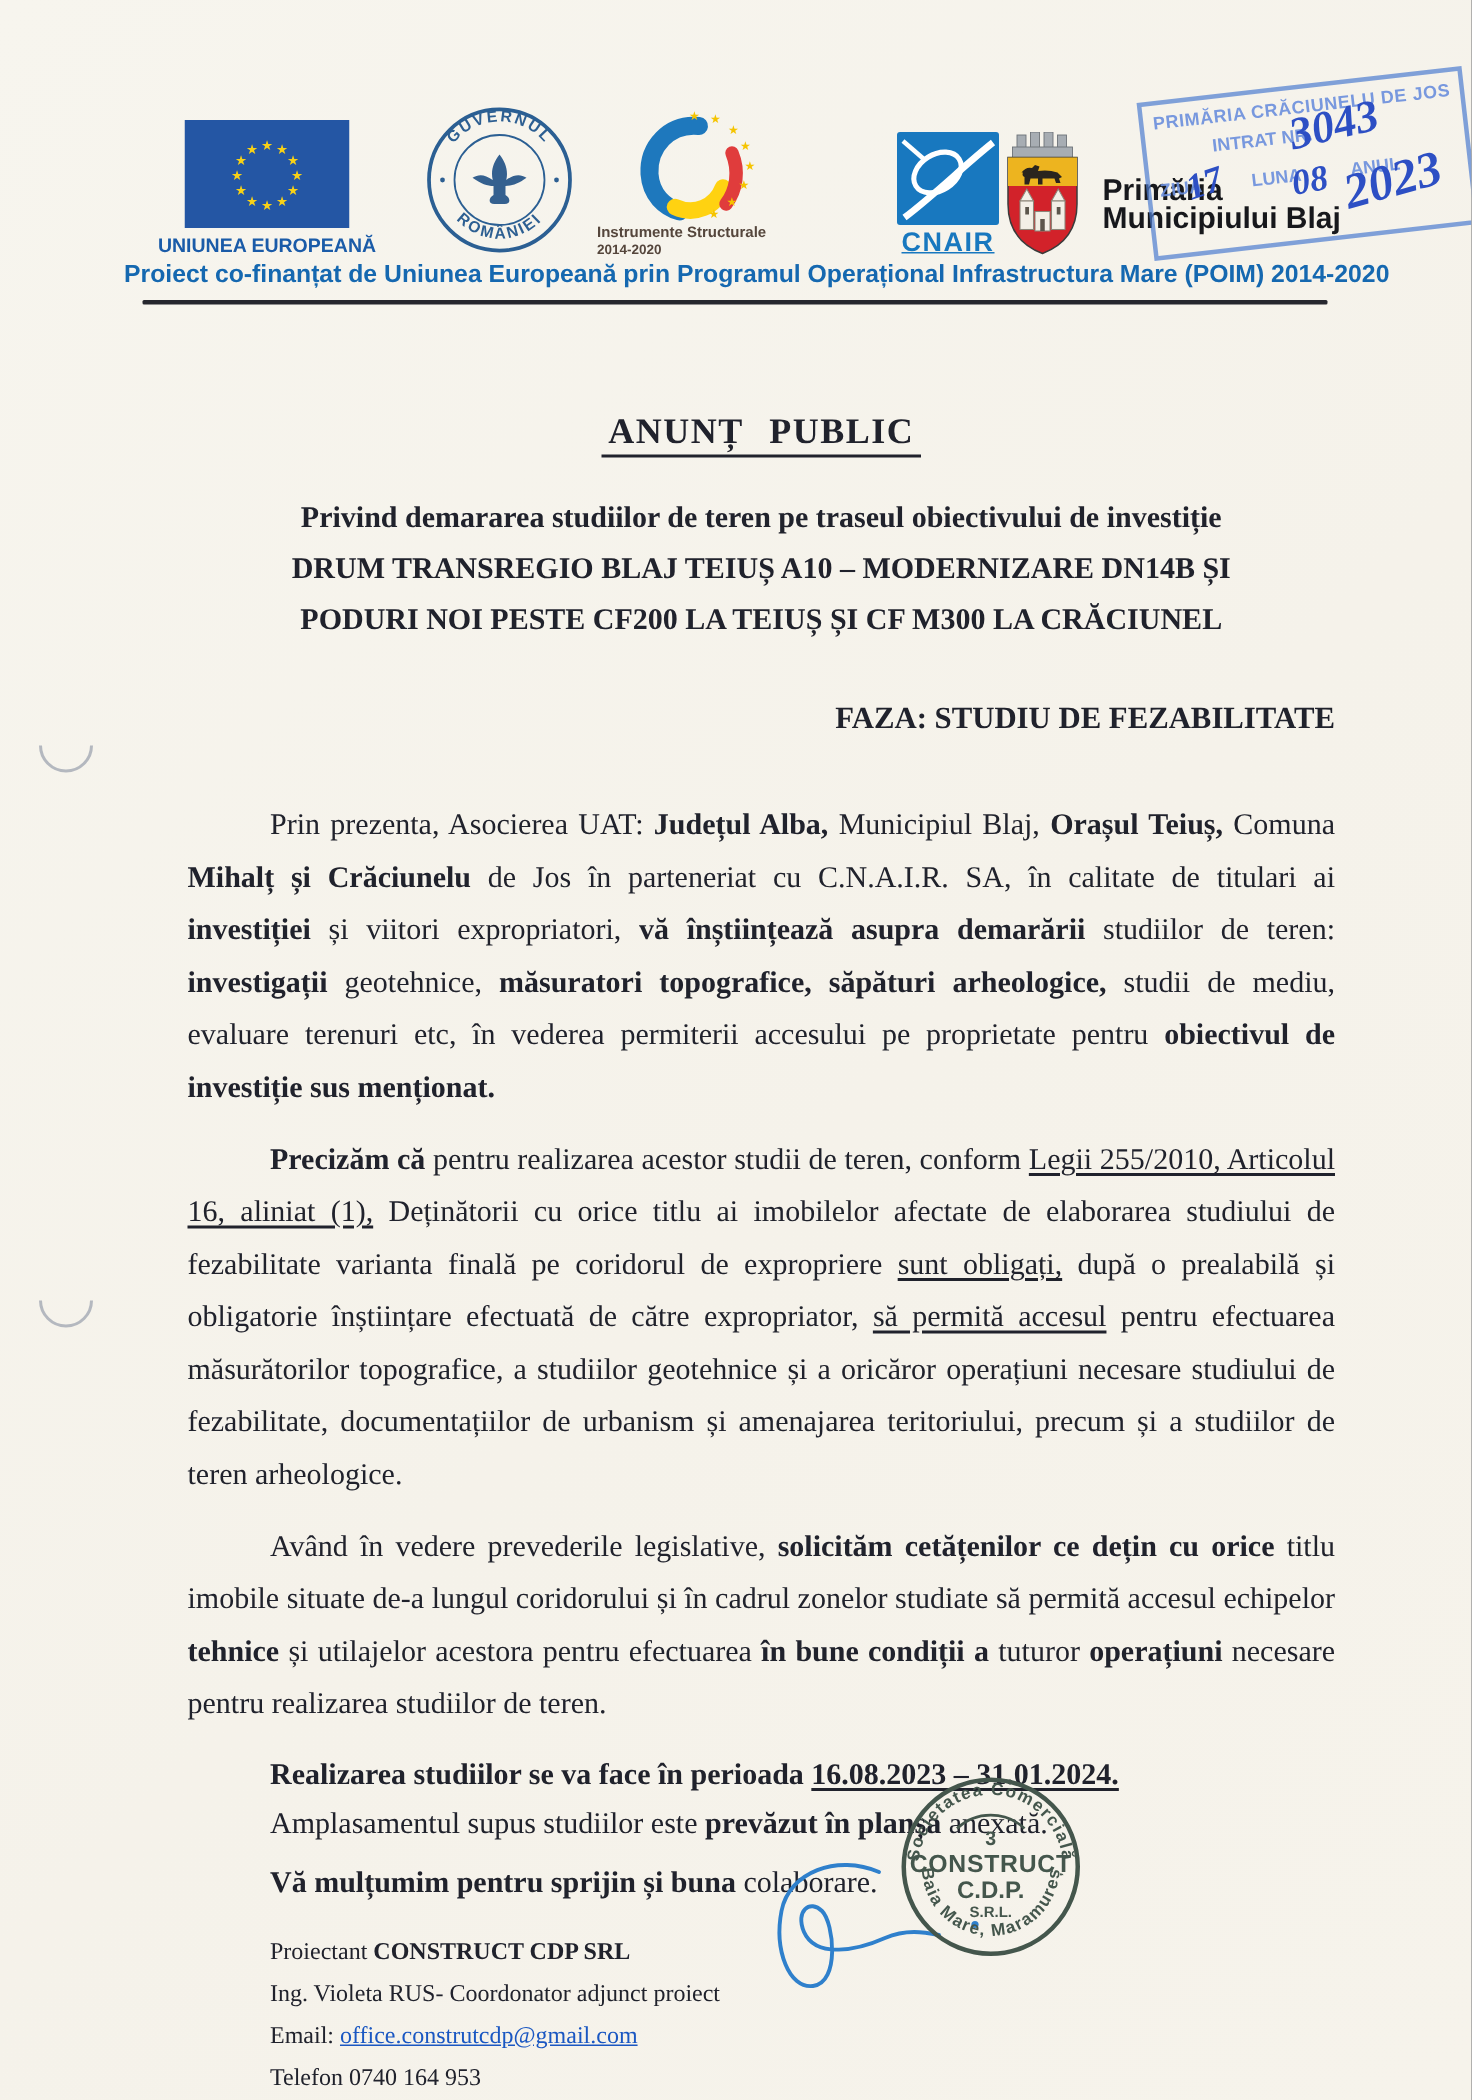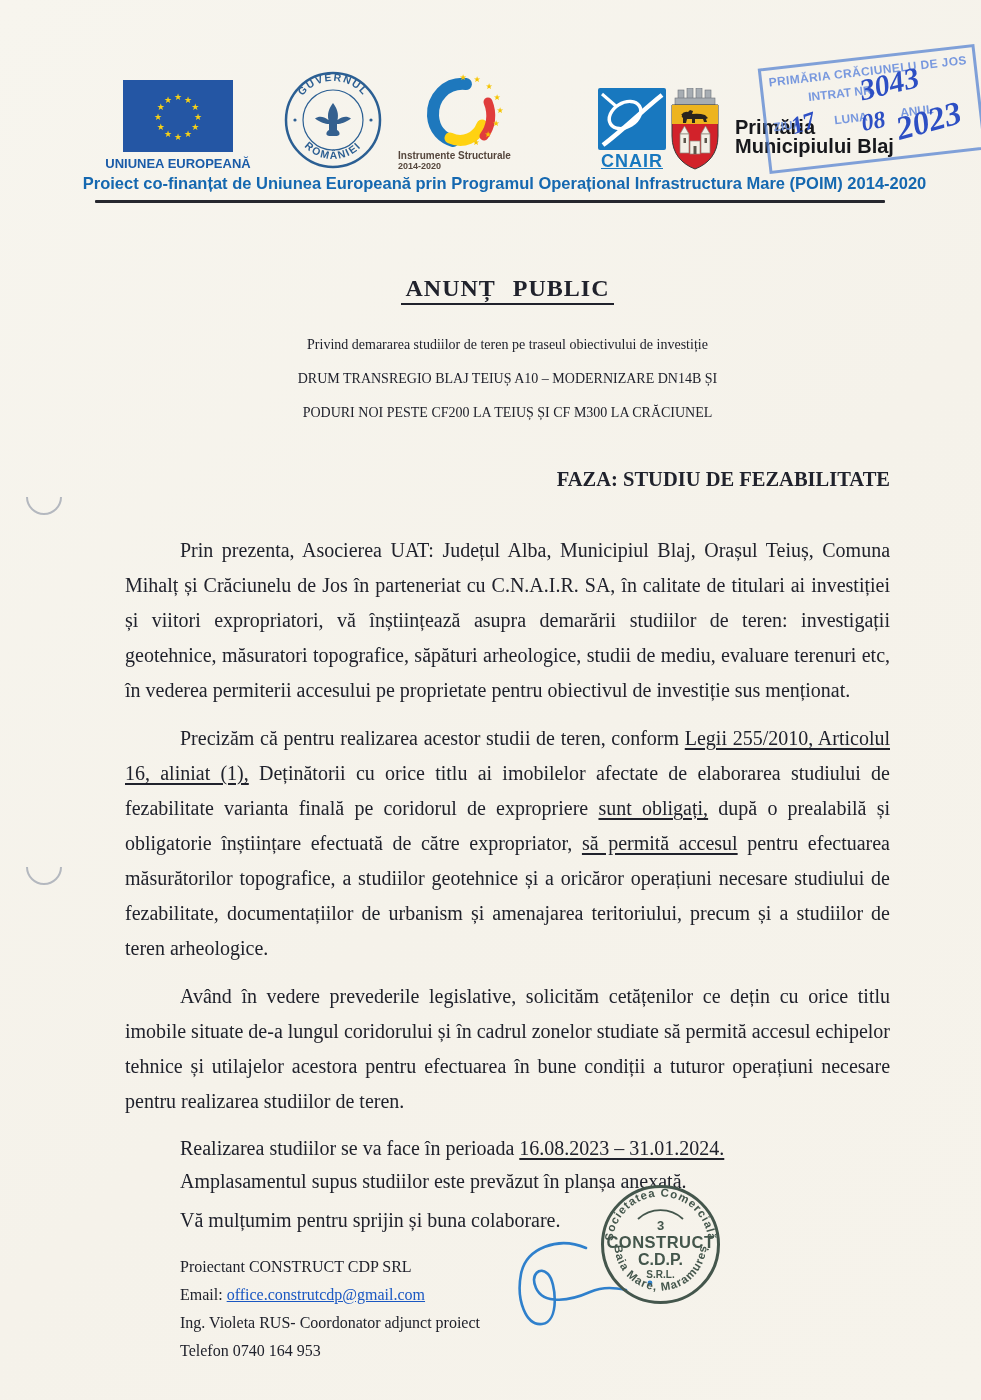--- a/index.html
+++ b/index.html
@@ -46,26 +46,26 @@
   .hw-year{left:128px;top:52px;font-size:33px;transform:rotate(-9deg);white-space:nowrap;}
 
   .cofinance{position:absolute;left:14px;top:174px;width:100%;text-align:center;
     font-family:"Liberation Sans",sans-serif;font-weight:bold;font-size:16.5px;color:#1568b0;}
   .rule{position:absolute;left:95px;top:200px;width:790px;height:3px;background:#26272e;border-radius:1px;}
 
   
   .content{position:absolute;left:125px;top:203px;width:765px;}
   .doc-title{margin-top:72px;text-align:center;font-weight:bold;font-size:24px;letter-spacing:1px;}
   .doc-title span{border-bottom:2.5px solid #20222c;padding:0 4px 2px 4px;word-spacing:10px;}
-  .subtitle{margin-top:26px;text-align:center;font-weight:normal;font-size:14px;line-height:34px;}
+  .subtitle{margin-top:26px;text-align:center;font-weight:bold;font-size:20px;line-height:34px;}
   .phase{margin-top:38px;text-align:right;font-weight:bold;font-size:20.5px;}
 
   .para{margin:0 0 13px 0;font-size:20px;line-height:35px;text-align:justify;text-indent:55px;}
   .para:first-of-type{margin-top:42px;}
-  .b{font-weight:normal;}
+  .b{font-weight:bold;}
   .u{text-decoration:underline;text-decoration-thickness:1.5px;text-underline-offset:3px;}
   .link{color:#1a57c2;text-decoration:underline;cursor:pointer;}
 
   .notice{padding-left:55px;font-size:20px;line-height:33px;}
   .notice.first{margin-top:8px;}
   .footer-line{padding-left:55px;font-size:16px;line-height:28px;}
   .footer-block{margin-top:16px;}
 
   
   .signature{position:absolute;left:468px;top:1236px;}
@@ -205,22 +205,22 @@
     <p class="para"><span>Prin prezenta, Asocierea UAT: </span><span class="b">Județul Alba,</span><span> Municipiul Blaj, </span><span class="b">Orașul Teiuș,</span><span> Comuna </span><span class="b">Mihalț și Crăciunelu</span><span> de Jos în parteneriat cu C.N.A.I.R. SA, în calitate de titulari ai </span><span class="b">investiției</span><span> și viitori expropriatori, </span><span class="b">vă înștiințează asupra demarării</span><span> studiilor de teren: </span><span class="b">investigații</span><span> geotehnice, </span><span class="b">măsuratori topografice,</span><span> </span><span class="b">săpături arheologice,</span><span> studii de mediu, evaluare terenuri etc,  în vederea permiterii accesului pe proprietate pentru </span><span class="b">obiectivul de investiție sus menționat.</span></p>
     <p class="para"><span class="b">Precizăm că</span><span> pentru realizarea acestor studii de teren, conform </span><span class="u">Legii 255/2010, Articolul 16, aliniat (1),</span><span> Deținătorii cu orice titlu ai imobilelor afectate de elaborarea studiului de fezabilitate varianta finală pe coridorul de expropriere </span><span class="u">sunt obligați,</span><span> după o prealabilă și obligatorie înștiințare efectuată de către expropriator, </span><span class="u">să permită accesul</span><span> pentru efectuarea măsurătorilor topografice, a studiilor geotehnice și a oricăror operațiuni necesare studiului de fezabilitate, documentațiilor de urbanism și amenajarea teritoriului, precum și a studiilor de teren arheologice.</span></p>
     <p class="para"><span>Având în vedere prevederile legislative, </span><span class="b">solicităm cetățenilor ce dețin cu orice</span><span> titlu imobile situate de-a lungul coridorului și în cadrul zonelor studiate să permită accesul echipelor </span><span class="b">tehnice</span><span> și utilajelor acestora pentru efectuarea </span><span class="b">în bune condiții a</span><span> tuturor </span><span class="b">operațiuni</span><span> necesare pentru realizarea studiilor de teren.</span></p>
 
     <div class="notice first"><span class="b">Realizarea studiilor se va face în perioada </span><span class="b u">16.08.2023 – 31.01.2024.</span></div>
     <div class="notice"><span>Amplasamentul supus studiilor este </span><span class="b">prevăzut în planșa</span><span> anexată.</span></div>
     <div class="notice" style="margin-top:6px;"><span class="b">Vă mulțumim pentru sprijin și buna</span><span> colaborare.</span></div>
 
     <div class="footer-block">
       <div class="footer-line"><span>Proiectant </span><span class="b">CONSTRUCT CDP SRL</span></div>
+      <div class="footer-line"><span>Ing. Violeta RUS- Coordonator adjunct proiect</span></div>
       <div class="footer-line"><span>Email: </span><a class="link" href="#">office.construtcdp@gmail.com</a></div>
-      <div class="footer-line"><span>Ing. Violeta RUS- Coordonator adjunct proiect</span></div>
       <div class="footer-line"><span>Telefon 0740 164 953</span></div>
     </div>
   </div>
 
   <svg class="signature" width="210" height="95" viewBox="0 0 210 95">
     <path d="M118,12 C90,0 58,12 53,38 C48,64 58,90 74,88 C92,86 88,46 80,38 C72,30 62,38 68,52 C76,70 104,64 122,56 C136,50 148,52 158,54" fill="none" stroke="#2f80cc" stroke-width="2.6" stroke-linecap="round"></path>
     <circle cx="182" cy="47" r="2.4" fill="#2f80cc"></circle>
   </svg>
 
   <svg class="construct-stamp" width="125" height="125" viewBox="0 0 125 125">

